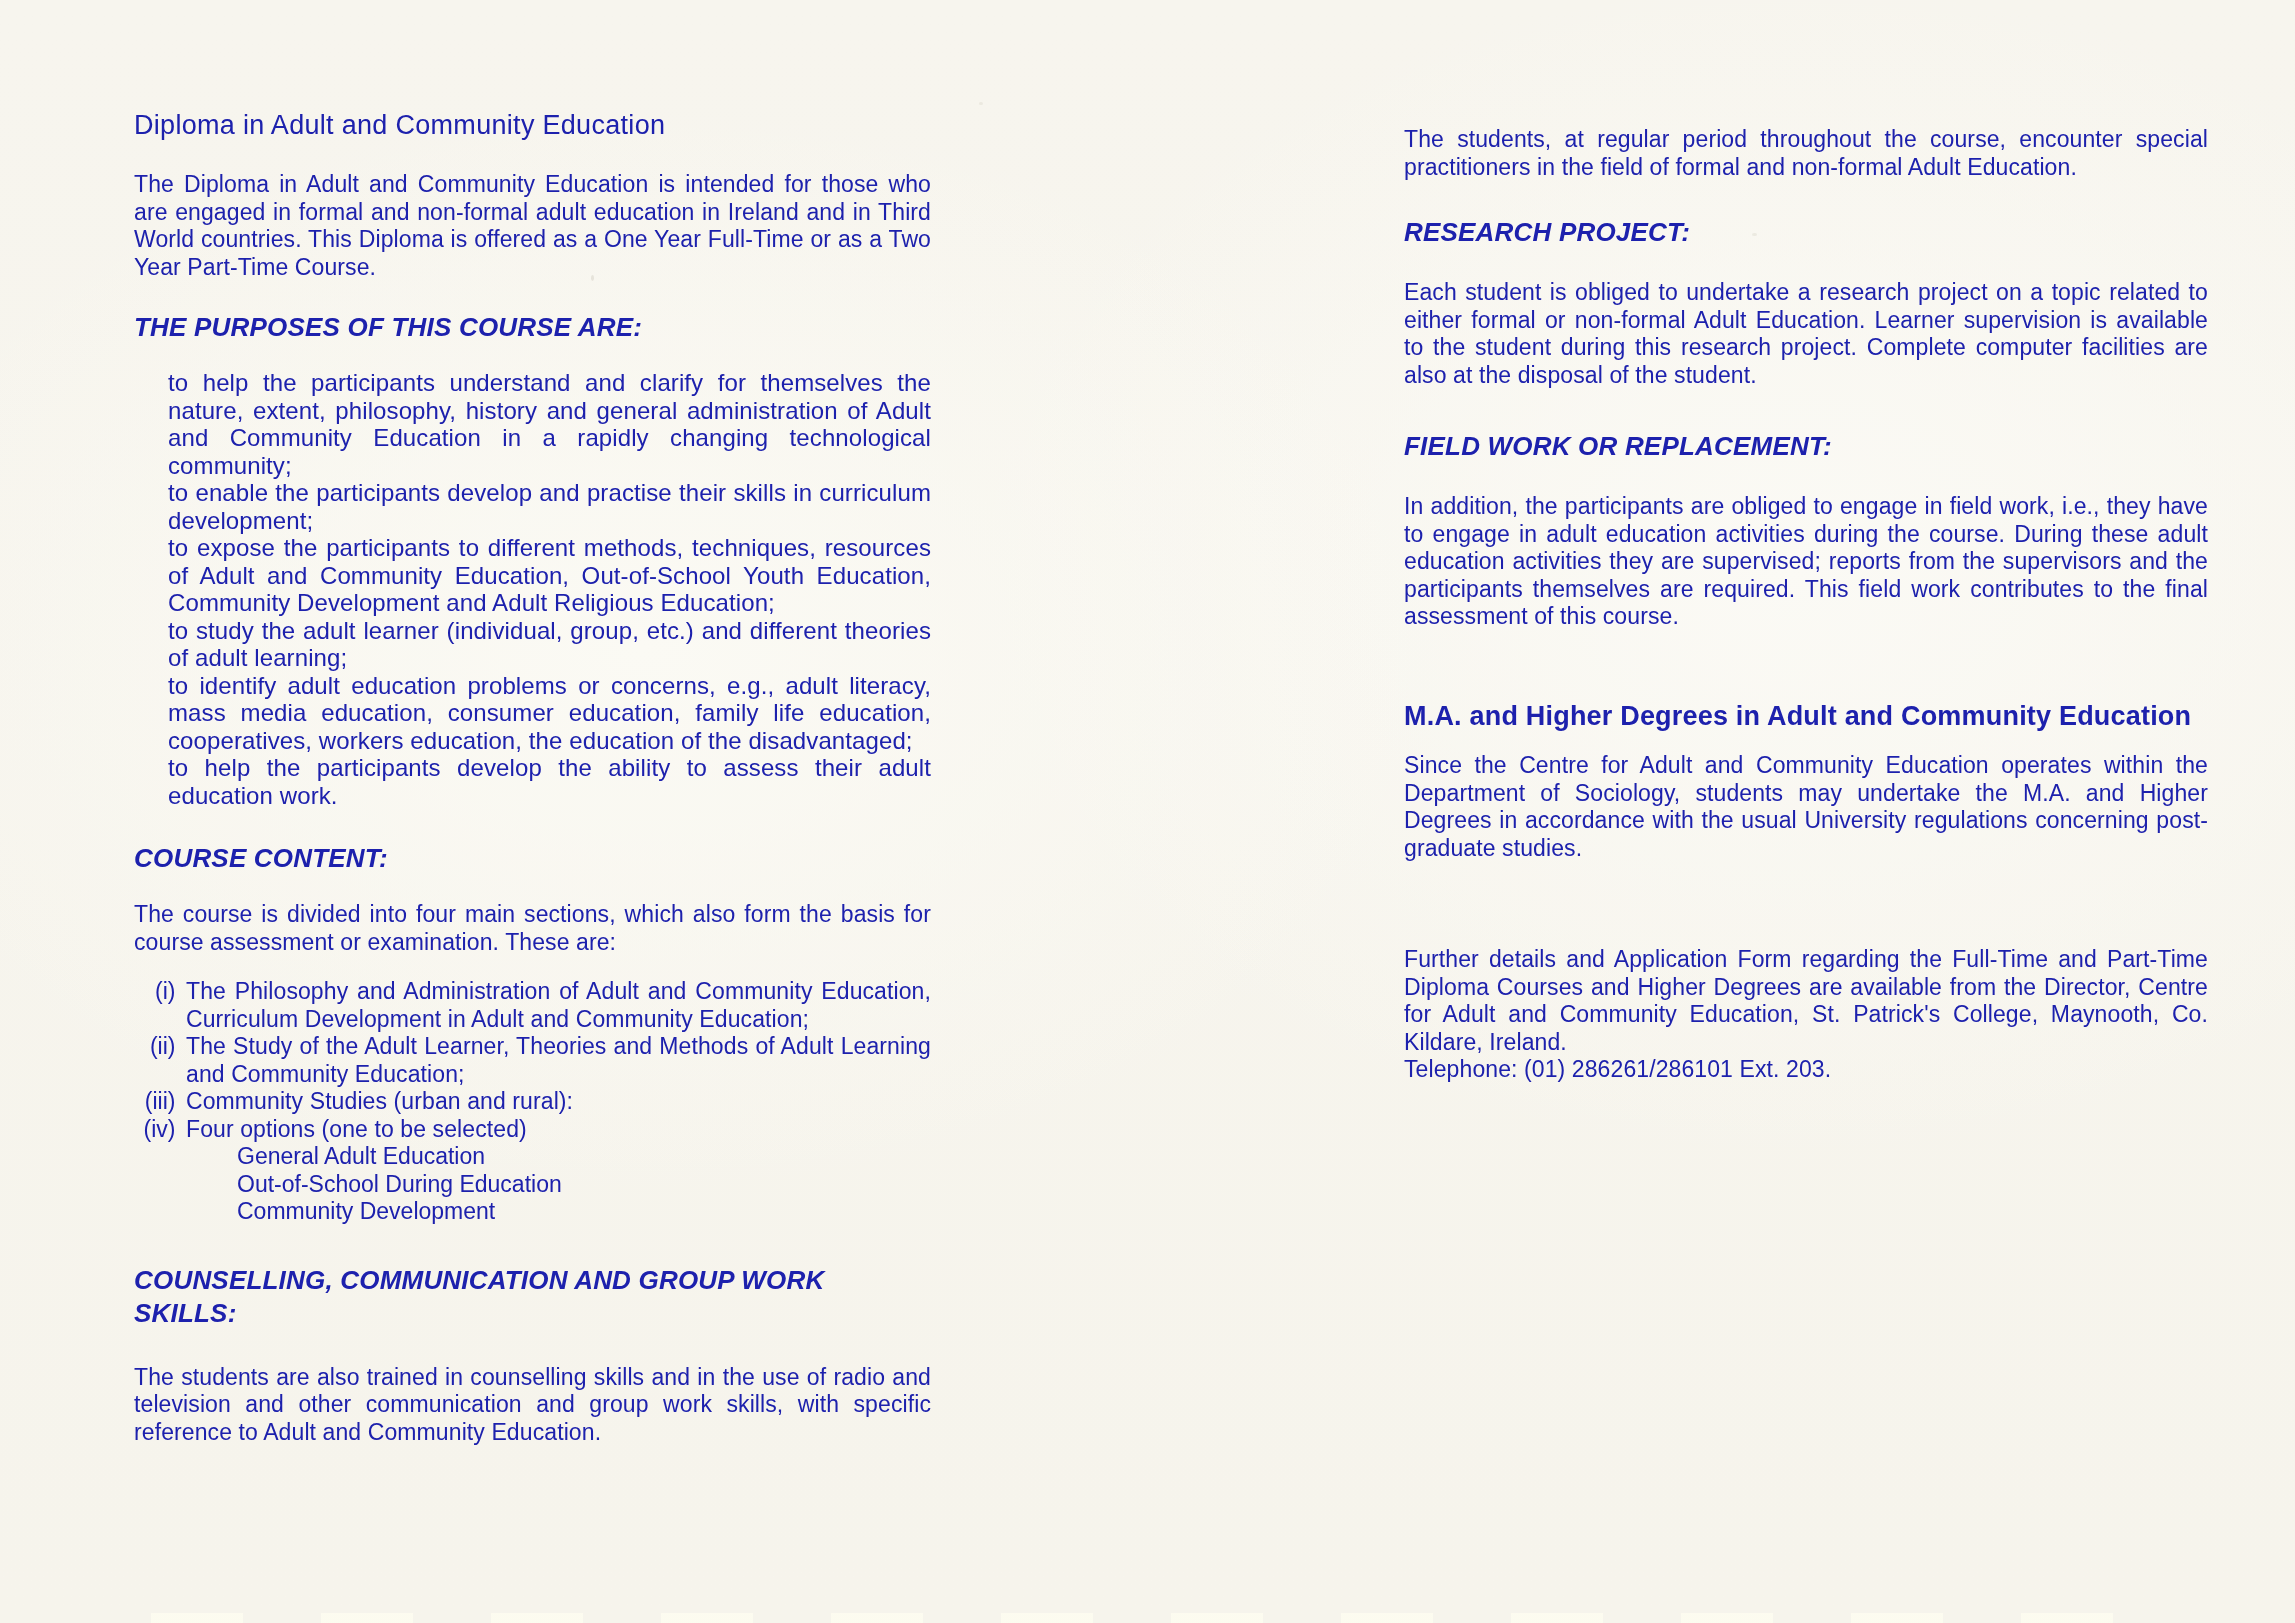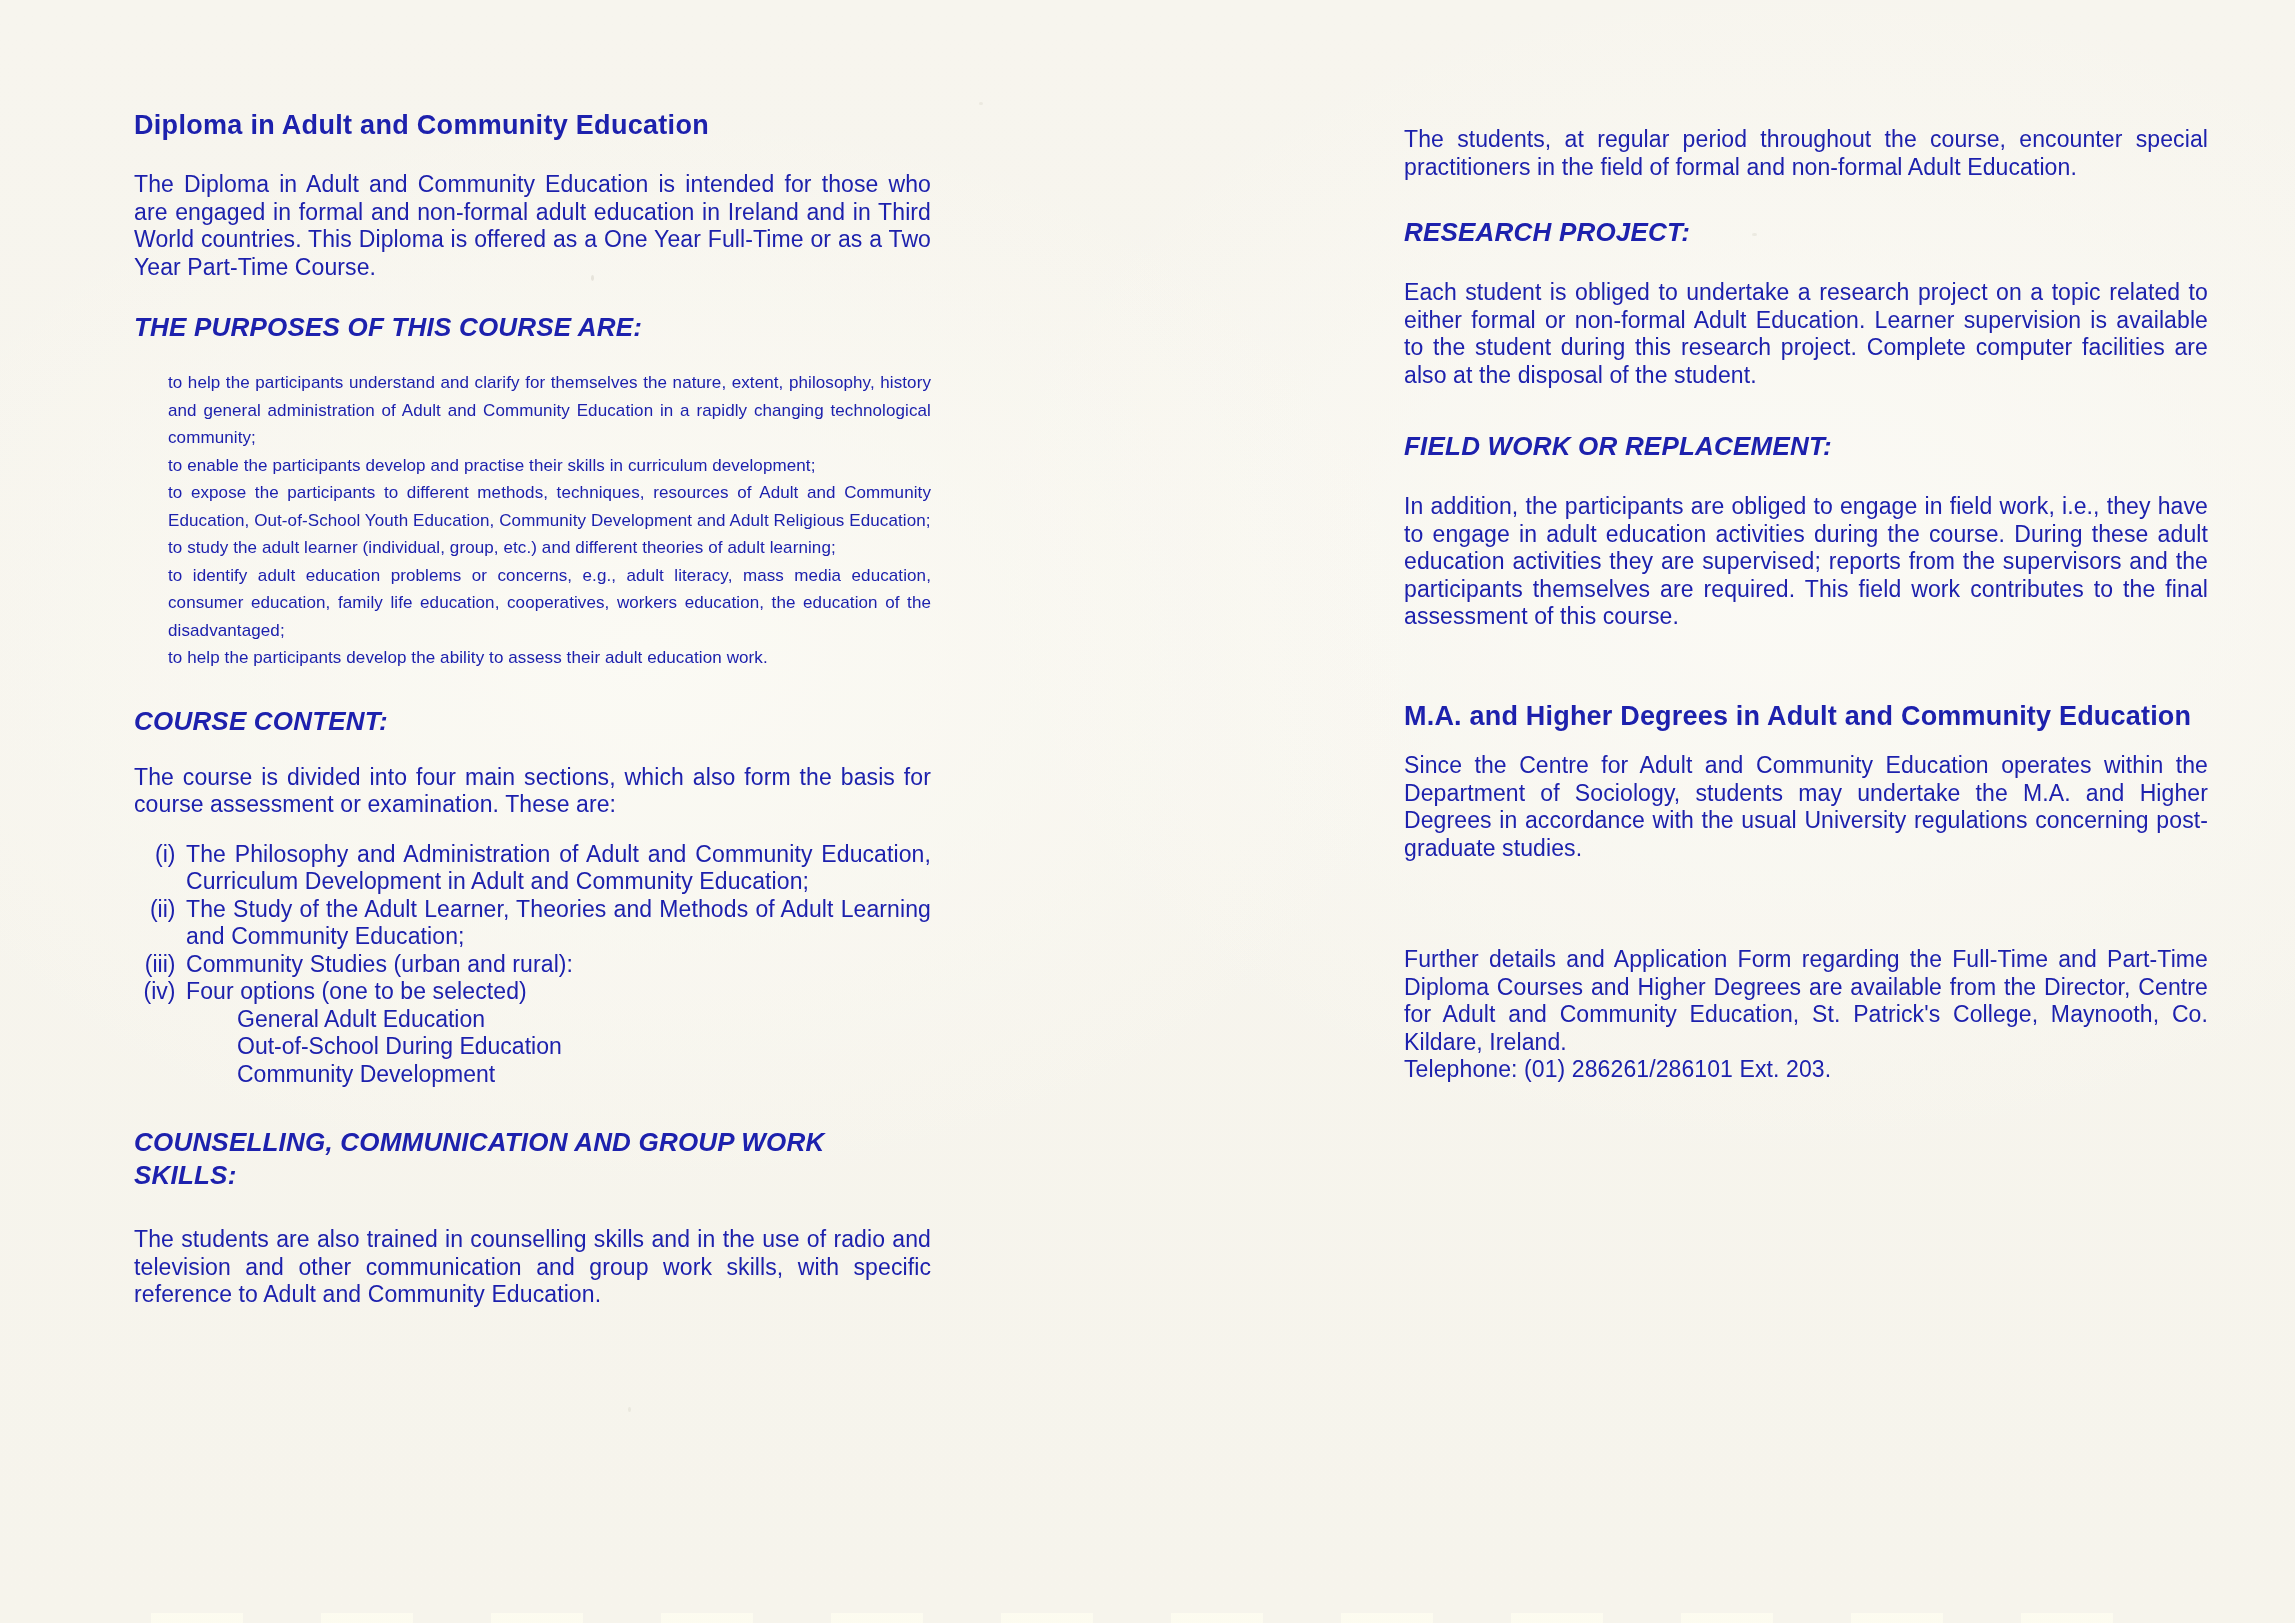--- a/index.html
+++ b/index.html
@@ -18,40 +18,40 @@
       linear-gradient(#f7f5ee, #f6f4ec);
     color: #1d21ad;
   }
   .col { position: absolute; }
   .col.left  { left: 134px;  top: 110px; width: 797px; }
   .col.right { left: 1404px; top: 126px; width: 804px; }
 
   h1, h2, h3, p { margin: 0; padding: 0; }
 
   .doc-title {
-    font-size: 27px; font-weight: bold; letter-spacing: 0.3px;
+    font-size: 27px; font-weight: normal; letter-spacing: 0.3px;
     margin-bottom: 30px;
   }
   .sec-head {
     font-size: 26px; font-weight: bold; font-style: italic;
     letter-spacing: 0.2px; line-height: 33px;
   }
   .bold-head {
     font-size: 27px; font-weight: bold; letter-spacing: 0.2px; line-height: 34px;
   }
   .body {
     font-size: 23px; line-height: 27.5px; letter-spacing: 0.1px;
   }
   .j { text-align: justify; }
 
   
   .intro            { margin-bottom: 30px; }
   .purposes-head    { margin-bottom: 25px; }
   .purpose-list     { margin-left: 34px; margin-bottom: 33px; }
-  .purpose-list p   { font-size: 17px; line-height: 27.5px; letter-spacing: 0.1px; }
+  .purpose-list p   { font-size: 24px; line-height: 27.5px; letter-spacing: 0.1px; }
   .cc-head          { margin-bottom: 26px; }
   .cc-intro         { margin-bottom: 22px; }
   .roman-list       { margin-bottom: 0; }
   .roman-item       { display: grid; grid-template-columns: 52px 1fr; }
   .roman-item .num  { text-align: right; padding-right: 10.5px; font-size: 23px; line-height: 27.5px; }
   .roman-item .txt  { font-size: 23px; line-height: 27.5px; letter-spacing: 0.1px; }
   .options          { margin-left: 103px; margin-bottom: 38px; }
   .options p        { font-size: 23px; line-height: 27.5px; }
   .counsel-head     { margin-bottom: 34px; }
 

